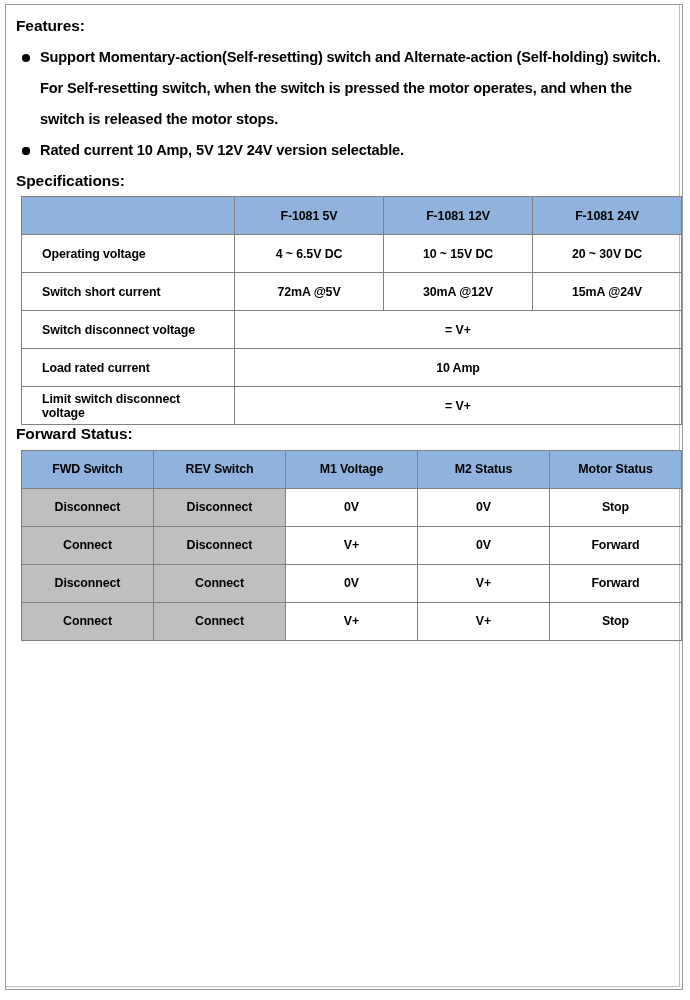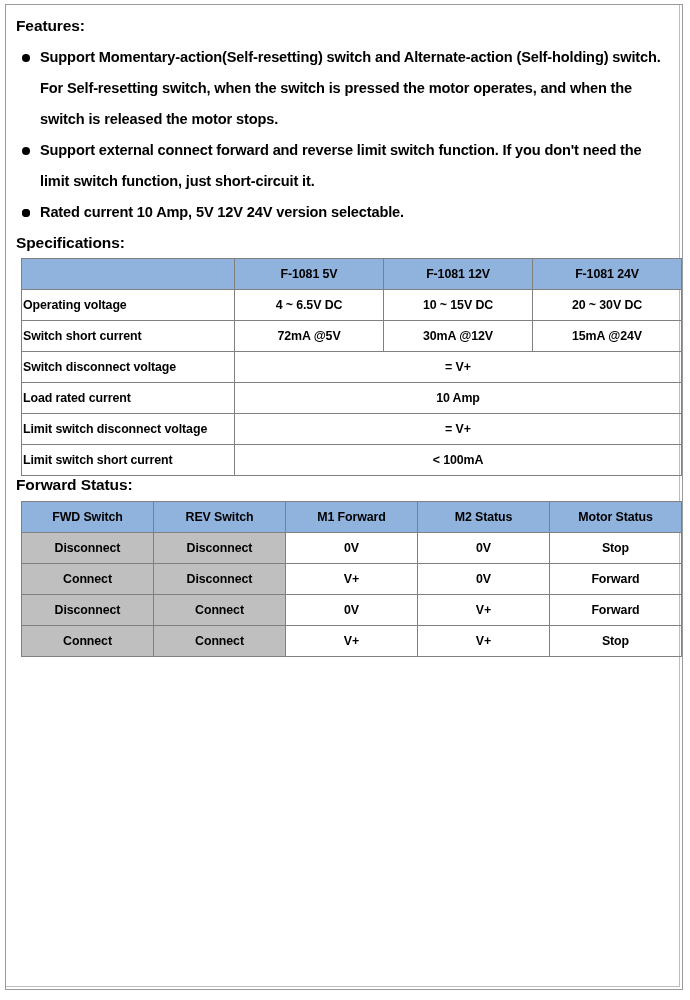--- a/index.html
+++ b/index.html
@@ -89,23 +89,23 @@
   table.doc-table {
     border-collapse: collapse;
     width: 660px;
     margin-left: 5px;
     table-layout: fixed;
   }
   table.doc-table td, table.doc-table th {
     border: 1px solid #808080;
     font-size: 12.4px;
     font-weight: bold;
-    height: 31px;
+    height: 38px;
     box-sizing: border-box;
-    padding: 0 1px;
+    padding: 0 20px;
     letter-spacing: -0.1px;
   }
   table.doc-table th {
     background: #8fb3dd;
     text-align: center;
   }
   table.doc-table td.ctr { text-align: center; }
   table.doc-table td.lbl { text-align: left; }
   table.doc-table td.gray { background: #bfbfbf; text-align: center; }
 
@@ -120,23 +120,20 @@
 
 <div id="page">
   <div id="page-inner">
     <div class="content">
 
       <h2 class="section-title">Features:</h2>
 
       <ul class="features">
         <li>
           <span class="bullet"></span><span>Support Momentary-action(Self-resetting) switch and Alternate-action (Self-holding) switch. For Self-resetting switch, when the switch is pressed the motor operates, and when the switch is released the motor stops.</span>
-        </li>
-        <li>
-          <span class="bullet"></span><span>Support external connect forward and reverse limit switch function. If you don't need the limit switch function, just short-circuit it.</span>
         </li>
         <li>
           <span class="bullet"></span>
         </li>
         <li>
           <span class="bullet"></span><span>Rated current 10 Amp, 5V 12V 24V version selectable.</span>
         </li>
       </ul>
 
       <h2 class="section-title">Specifications:</h2>
@@ -175,44 +172,40 @@
               <td class="ctr" colspan="3">= V+</td>
             </tr>
             <tr>
               <td class="lbl">Load rated current</td>
               <td class="ctr" colspan="3">10 Amp</td>
             </tr>
             <tr>
               <td class="lbl">Limit switch disconnect voltage</td>
               <td class="ctr" colspan="3">= V+</td>
             </tr>
-            <tr>
-              <td class="lbl">Limit switch short current</td>
-              <td class="ctr" colspan="3">&lt; 100mA</td>
-            </tr>
           </tbody>
         </table>
       </div>
 
       <h2 class="section-title section-gap-top">Forward Status:</h2>
 
       <div class="status-wrap">
         <table class="doc-table">
           <colgroup>
             <col class="status-col">
             <col class="status-col">
             <col class="status-col">
             <col class="status-col">
             <col class="status-col">
           </colgroup>
           <thead>
             <tr>
               <th>FWD Switch</th>
               <th>REV Switch</th>
-              <th>M1 Forward</th>
+              <th>M1 Voltage</th>
               <th>M2 Status</th>
               <th>Motor Status</th>
             </tr>
           </thead>
           <tbody>
             <tr>
               <td class="gray">Disconnect</td>
               <td class="gray">Disconnect</td>
               <td class="ctr">0V</td>
               <td class="ctr">0V</td>

